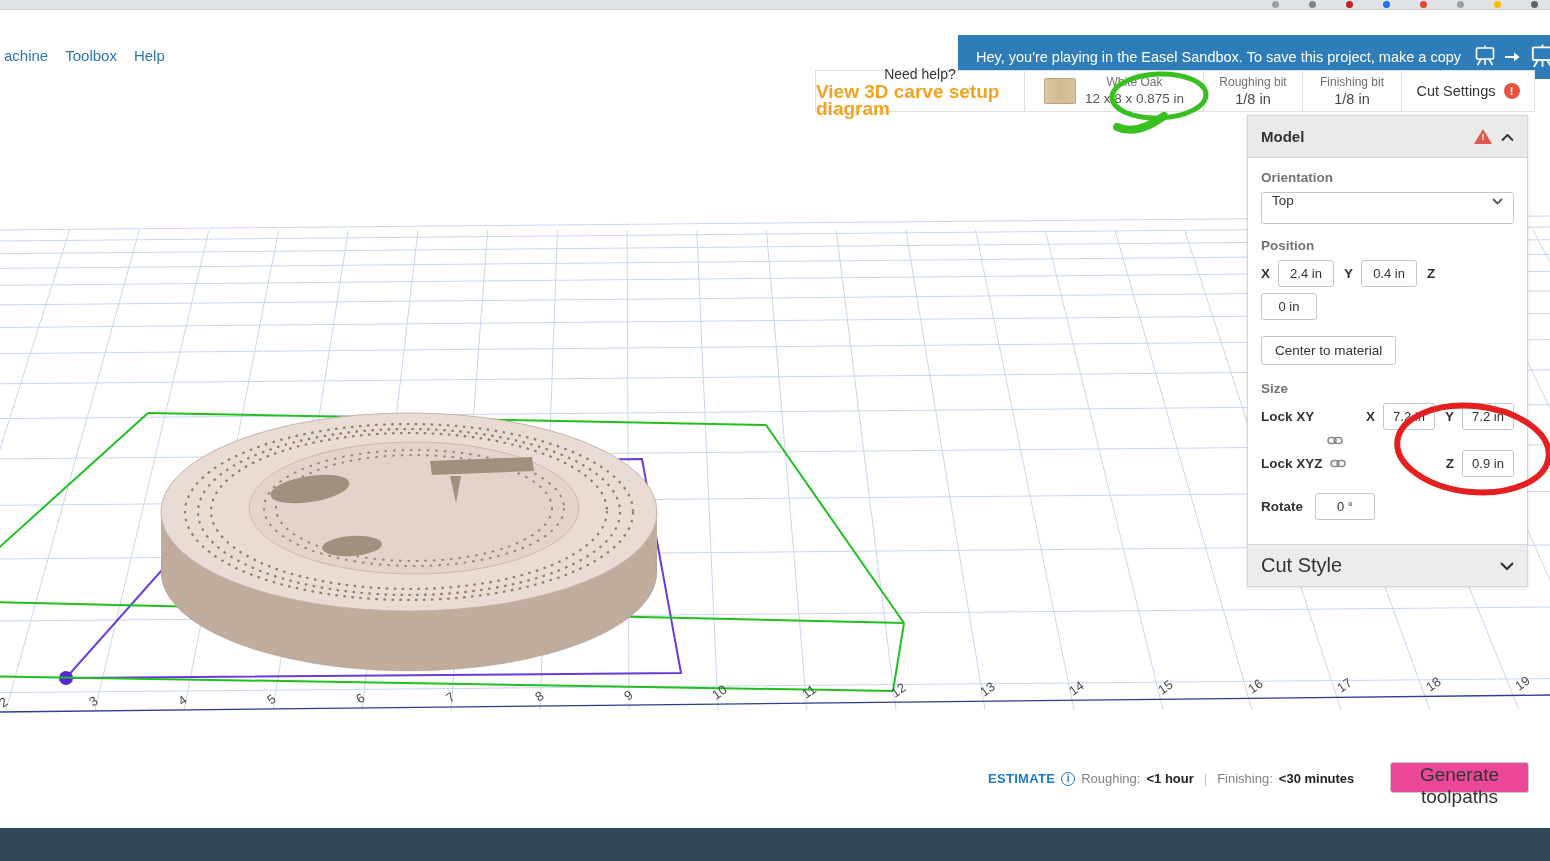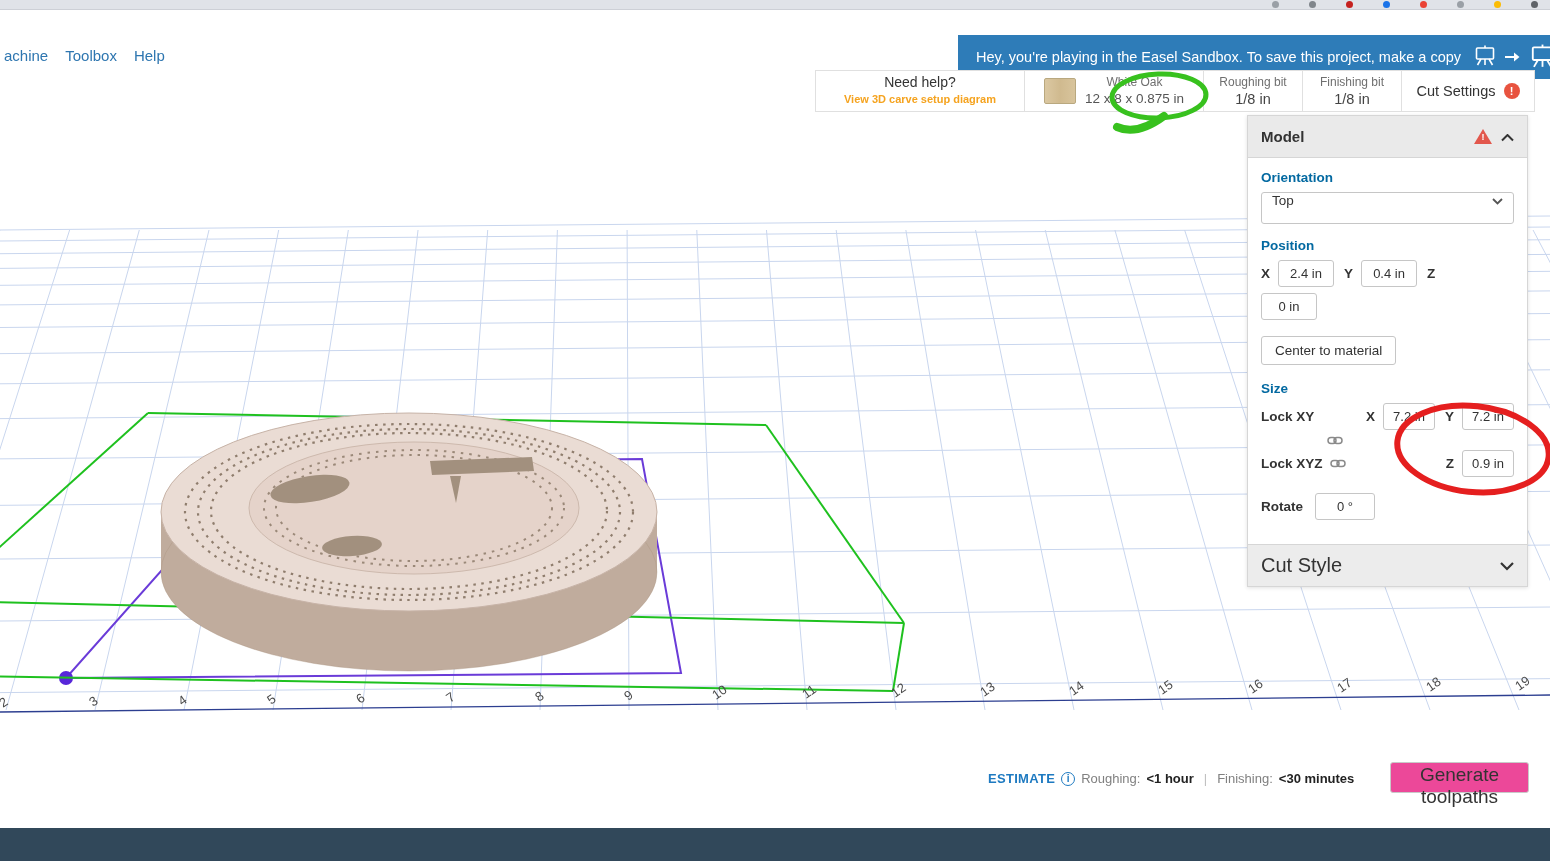--- a/index.html
+++ b/index.html
@@ -18,40 +18,40 @@
   .menu-item{color:#2e76b0;font-size:15px;}
   .sandbox-banner{position:absolute;left:958px;top:8px;right:0;height:44px;background:#2e7cb8;display:flex;align-items:center;color:#fff;font-size:14.5px;padding:0 14px 0 18px;box-sizing:border-box;z-index:31;}
   .banner-text{flex:1;white-space:nowrap;}
   .banner-icons{display:flex;align-items:center;gap:8px;margin-left:12px;}
 
   
   .top-toolbar{position:absolute;left:816px;top:70px;display:flex;z-index:33;}
   .tb-cell{background:#fff;border:1px solid #e0e0e0;margin-left:-1px;height:42px;box-sizing:border-box;display:flex;flex-direction:column;align-items:center;justify-content:center;}
   .cell-help{width:210px;}
   .help-line1{font-size:14px;color:#333;line-height:17px;}
-  .help-link{font-size:11px;font-weight:bold;color:#f5a31f;line-height:17px;}
+  .help-link{font-size:19px;font-weight:bold;color:#f5a31f;line-height:17px;}
   .cell-material{width:180px;flex-direction:row;gap:9px;}
   .wood-swatch{width:30px;height:24px;border:1px solid #b9a87f;border-radius:2px;background:linear-gradient(90deg,#dbc8a2 0%,#d0ba8f 50%,#d8c49c 100%);}
   .mat-text{display:flex;flex-direction:column;align-items:center;}
   .mat-name{font-size:12px;color:#6f6f6f;line-height:15px;}
   .mat-dims{font-size:13.5px;color:#555;line-height:17px;white-space:nowrap;}
   .cell-bit{width:100px;}
   .bit-label{font-size:12px;color:#6f6f6f;line-height:15px;}
   .bit-value{font-size:14.5px;color:#444;line-height:18px;}
   .cell-cut{width:134px;flex-direction:row;gap:8px;}
   .cut-label{font-size:14.5px;color:#333;}
   .alert-dot{width:16px;height:16px;border-radius:50%;background:#e8533f;color:#fff;font-size:11px;font-weight:bold;display:inline-flex;align-items:center;justify-content:center;}
 
   
   .model-panel{position:absolute;left:1247px;top:115px;width:281px;background:#fff;border:1px solid #d6d6d6;box-shadow:0 1px 4px rgba(0,0,0,.12);z-index:32;box-sizing:border-box;}
   .panel-header{height:42px;background:#eaeaea;border-bottom:1px solid #d6d6d6;display:flex;align-items:center;padding:0 13px;gap:9px;box-sizing:border-box;}
   .panel-title{flex:1;font-size:15px;font-weight:bold;color:#333;}
   .warn-tri{width:18px;height:15px;background:#e2574c;clip-path:polygon(50% 0,100% 100%,0 100%);display:flex;align-items:flex-end;justify-content:center;color:#fff;font-size:9px;font-weight:bold;line-height:14px;}
   .panel-body{padding:12px 13px 24px;}
-  .sec-label{font-size:13.5px;font-weight:bold;color:#0369a1;margin-bottom:7px;}
+  .sec-label{font-size:13.5px;font-weight:bold;color:#737373;margin-bottom:7px;}
   .select{height:30px;border:1px solid #c6c6c6;border-radius:3px;display:flex;justify-content:space-between;padding:0 10px;font-size:13.5px;color:#333;background:#fff;}
   .row{display:flex;align-items:center;}
   .lbl{font-size:13.5px;font-weight:bold;color:#333;}
   .ipt{width:56px;height:27px;border:1px solid #c6c6c6;border-radius:3px;text-align:center;font-size:13px;color:#333;box-sizing:border-box;background:#fff;font-family:inherit;padding:9px 3px;}
   .s52{width:52px;} .s60{width:60px;}
   .btn{height:29px;padding:0 13px;border:1px solid #c6c6c6;border-radius:3px;background:#fff;font-size:13.5px;color:#333;font-family:inherit;}
   .mr8{margin-right:8px;} .mr10{margin-right:10px;} .mr12{margin-right:12px;}
   .mt6{margin-top:6px;} .mt12{margin-top:16px;} .mt14{margin-top:14px;} .mt16{margin-top:16px;}
   .lockw{width:70px;}
   .flex1{flex:1;}

